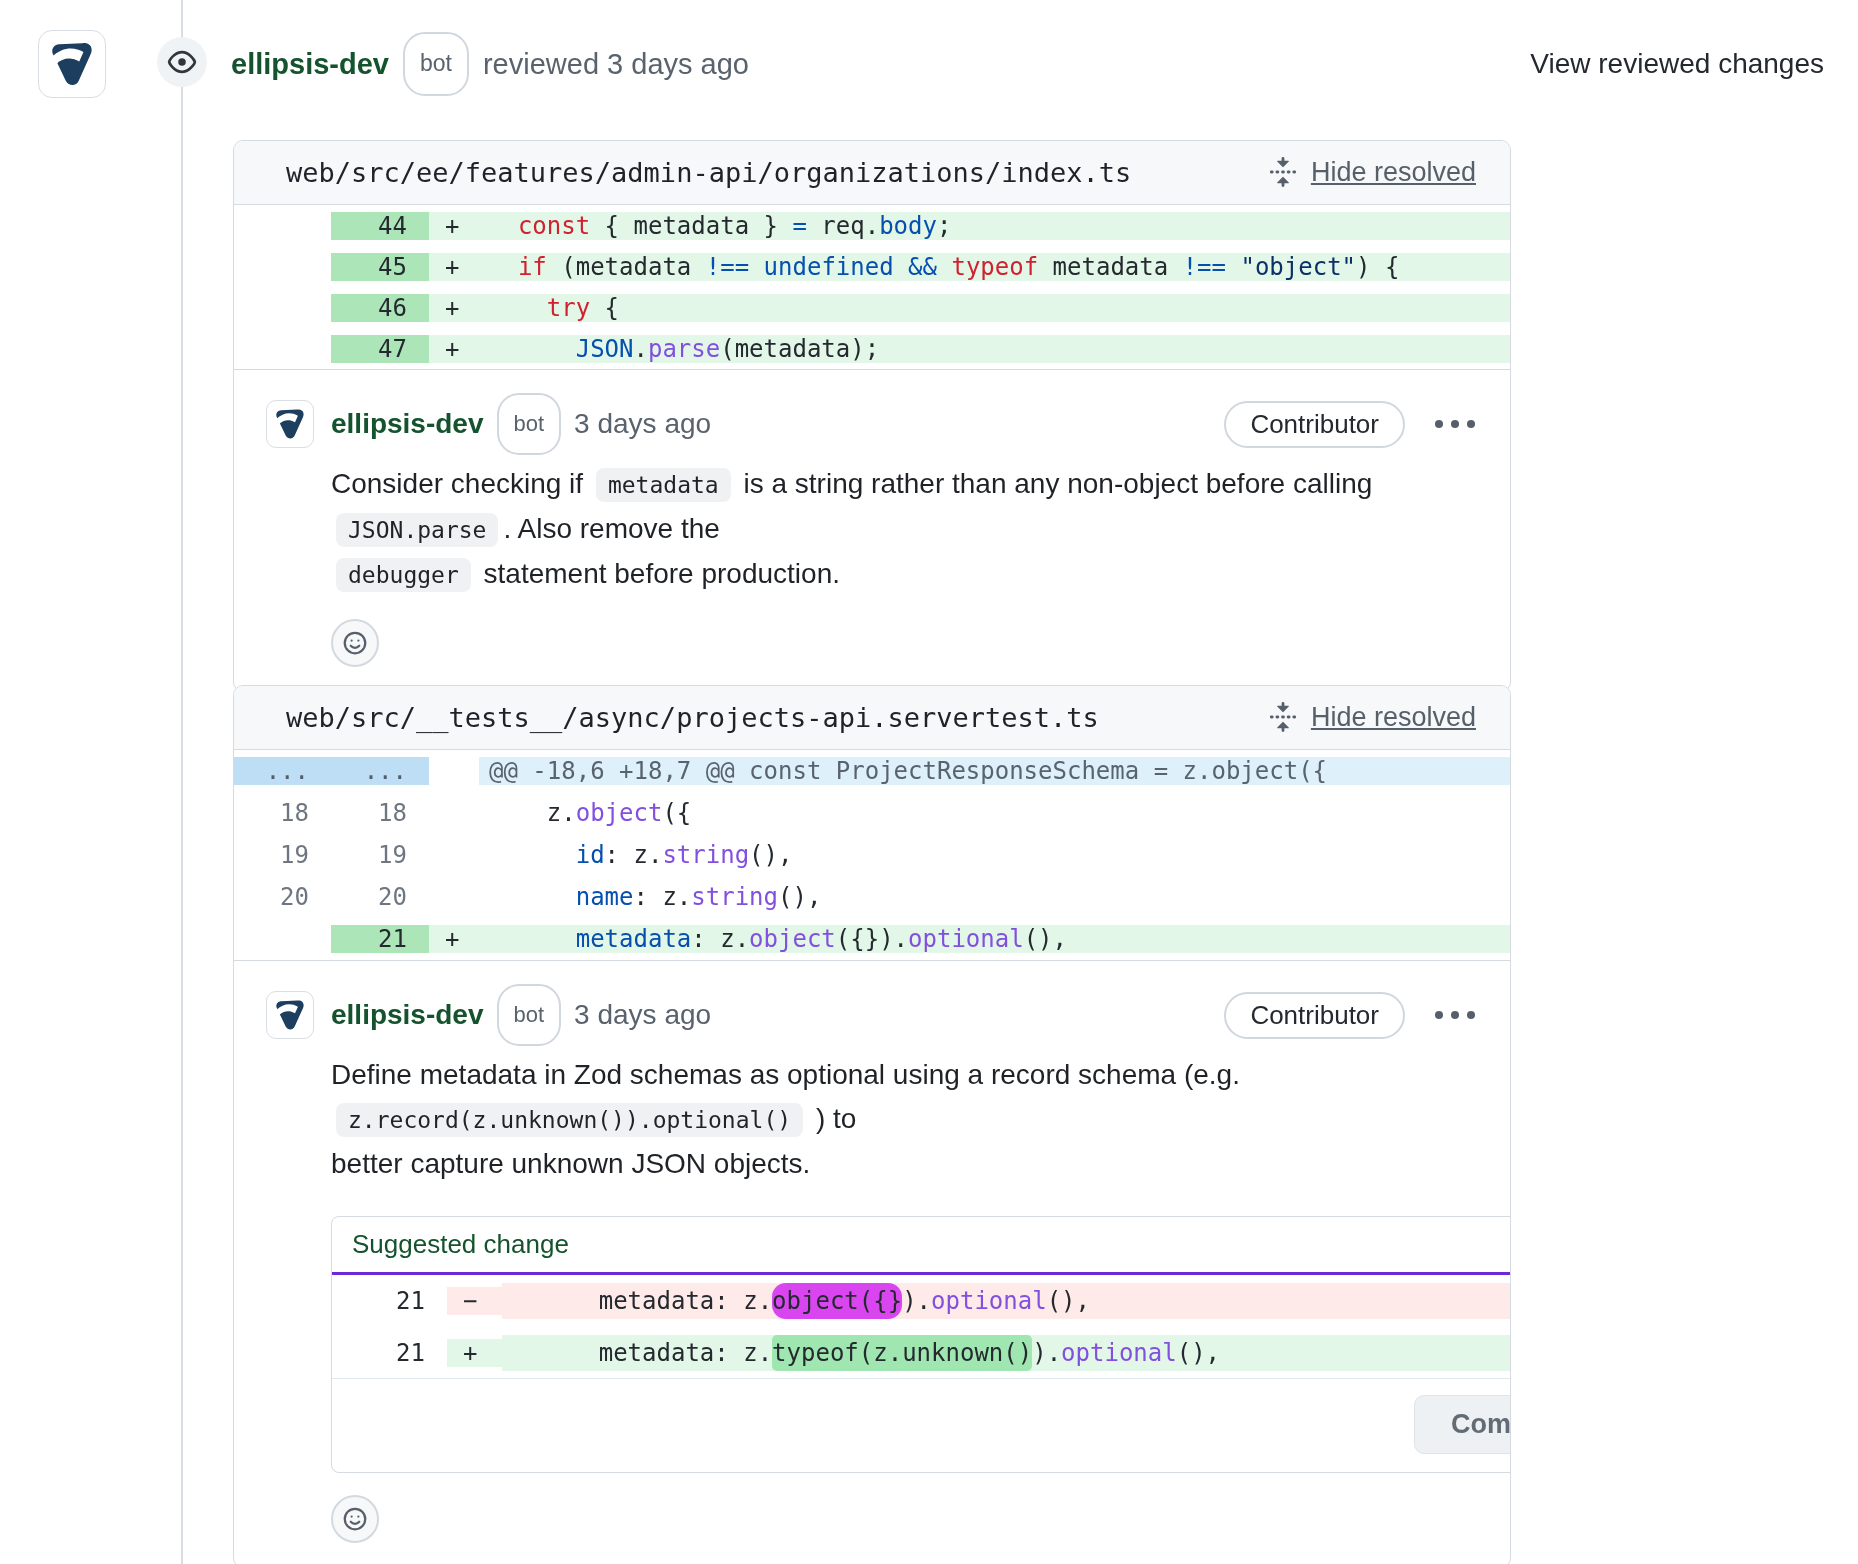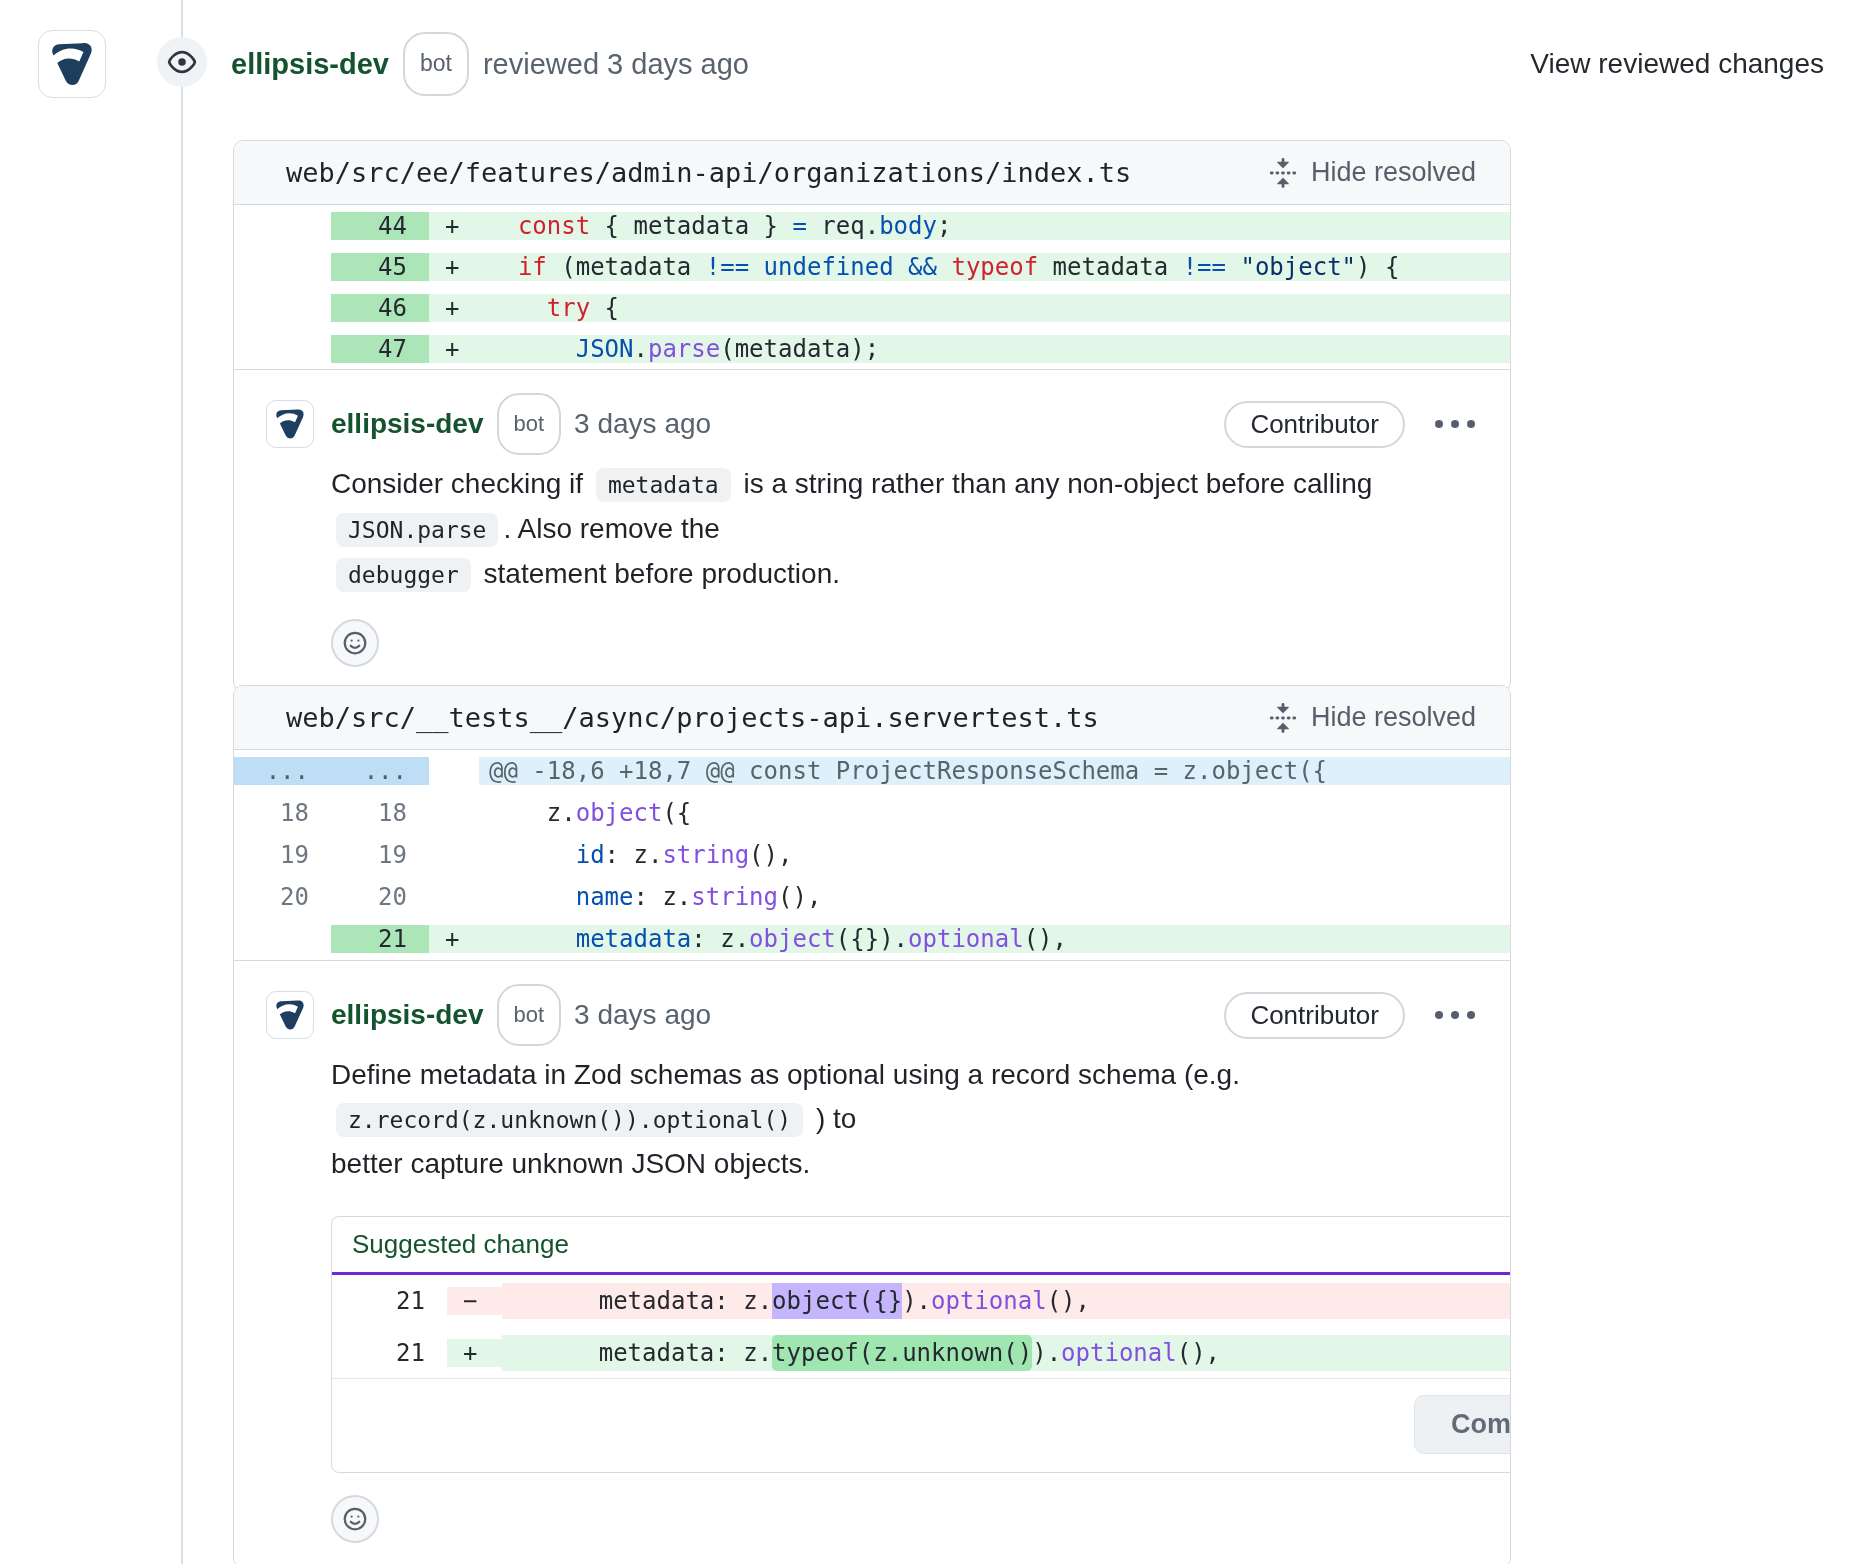--- a/index.html
+++ b/index.html
@@ -26,42 +26,42 @@
   .muted { color:#59636e; }
   .view-link { position:absolute; right:34px; top:48px; font-size:28px; color:#24292f; cursor:pointer; }
 
   
   .card { position:absolute; left:233px; width:1278px; border:1px solid #d4dae0; border-radius:10px; background:#fff; overflow:hidden; }
   .card1 { top:140px; }
   .card2 { top:685px; }
   .file-header { height:64px; background:#f6f8fa; border-bottom:1px solid #d4dae0; display:flex; align-items:center;
     padding:0 34px 0 52px; }
   .file-path { font-size:27px; color:#1f2328; }
-  .hide-resolved { margin-left:auto; display:flex; align-items:flex-end; gap:13px; color:#57606a; font-size:27px; cursor:pointer; }
+  .hide-resolved { margin-left:auto; display:flex; align-items:flex-start; gap:13px; color:#57606a; font-size:27px; cursor:pointer;text-decoration:underline; }
   .hide-resolved svg { width:30px; height:30px; }
 
   
   .drow { display:flex; align-items:center; font-size:24px; }
   .diff-a .drow { height:41px; }
   .diff-b .drow { height:42px; }
   .g { display:flex; align-items:center; justify-content:flex-end; padding-right:22px; color:#6e7781; }
   .g.old { width:97px; } .g.new { width:98px; }
   .sign { width:50px; display:flex; align-items:center; padding-left:16px; color:#24292f; }
   .code { flex:1; display:flex; align-items:center; white-space:pre; padding-left:10px; overflow:hidden; }
   .drow.add .code { background:#e3f7e8; }
   .drow.add .g { background:#abe5b8; color:#24292f; }
   .drow.add .sign { background:#e3f7e8; }
   .drow.hunk .code, .drow.hunk .sign { background:#def1fb; }
   .drow.hunk .g { background:#bedef6; color:#545d68; }
   .drow.del .code, .drow.del .sign { background:#feeae8; }
   .drow.del .g { background:#fcc4c1; color:#24292f; }
   
   .tk-d { color:#24292f; } .tk-k { color:#cf222e; } .tk-b { color:#0550ae; }
   .tk-p { color:#8250df; } .tk-s { color:#0a3069; } .tk-h { color:#59636e; }
-  .tk-hld { color:#24292f; background:#c4b5fd; border-radius:0; padding:4px 0; }
+  .tk-hld { color:#24292f; background:#d946ef; border-radius:14px; padding:4px 0; }
   .tk-hla { color:#24292f; background:#9fe6b1; border-radius:5px; padding:4px 0; }
 
   
   .comment { border-top:1px solid #d4dae0; padding:30px 33px 24px 32px; position:relative; }
   .sm-avatar { position:absolute; left:32px; width:48px; height:48px; border:1px solid #d8dee4; border-radius:10px;
     background:#fff; display:flex; align-items:center; justify-content:center; }
   .sm-avatar svg { width:36px; height:36px; }
   .c-head { display:flex; align-items:center; gap:13px; margin-left:65px; height:48px; font-size:28px; }
   .c-head .bot-pill { font-size:22px; }
   .c-right { margin-left:auto; display:flex; align-items:center; gap:28px; }

